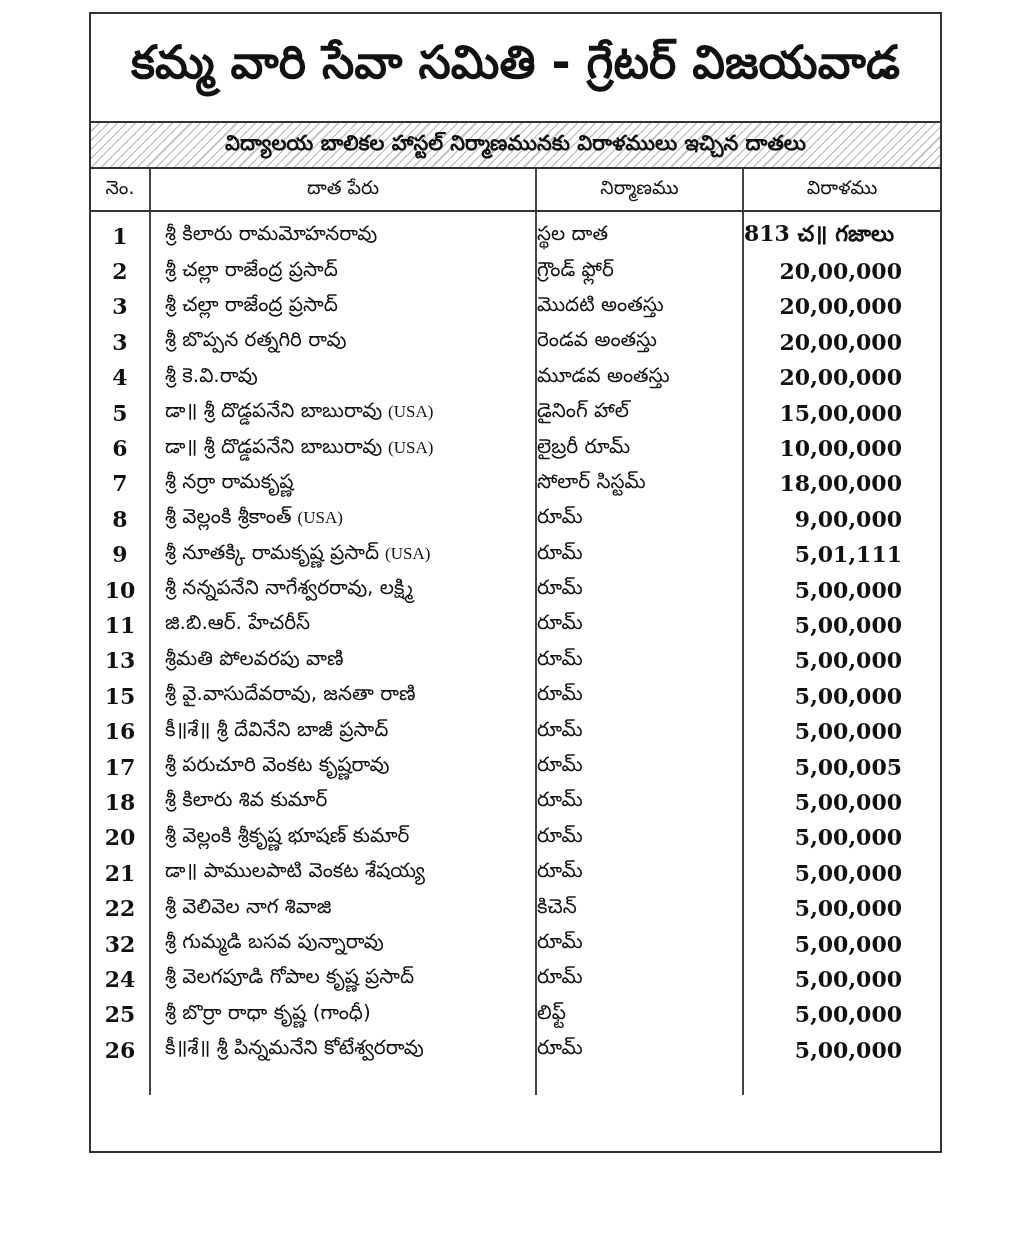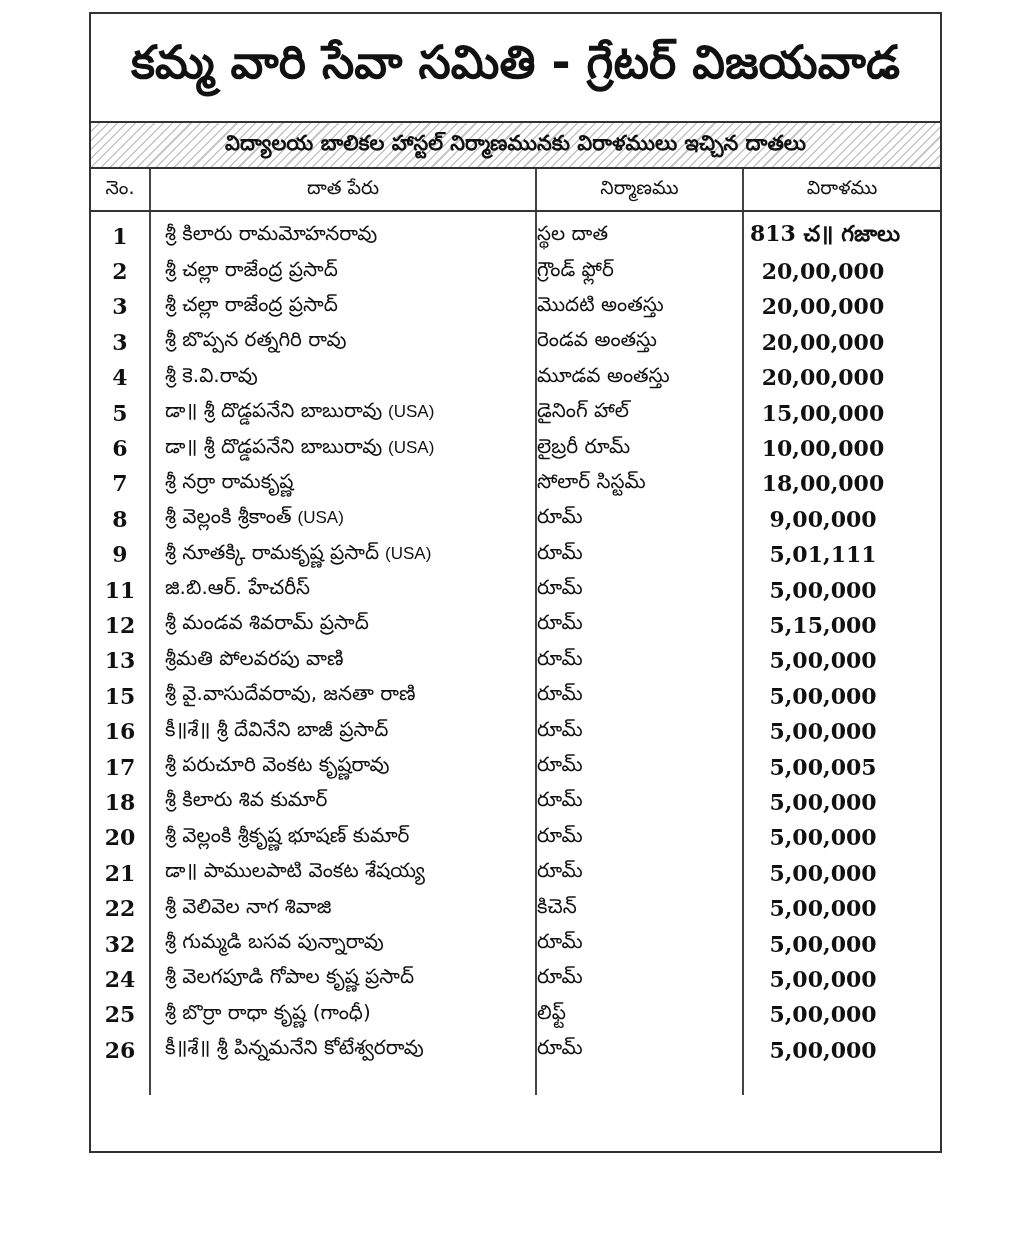--- a/index.html
+++ b/index.html
@@ -25,24 +25,24 @@
   col.c4 { width: auto; }
   thead th {
     height: 41px; font-weight: normal; font-size: 19px; border-bottom: 2px solid #333;
     padding: 0; text-align: center;
   }
   th + th, td + td { border-left: 2px solid #444; }
   tbody td { height: 35.4px; padding: 0; font-size: 20px; white-space: nowrap; }
   tbody tr:first-child td { padding-top: 6px; }
   td.sno { text-align: center; font-family: "DejaVu Serif", serif; font-weight: bold; font-size: 22px; }
   td.name { padding-left: 14px; margin-left: 20px; }
-  td.name .suffix { font-family: Liberation Sans, sans-serif; font-size: 17px; margin-left: 6px; }
+  td.name .suffix { font-family: Liberation Serif, serif; font-size: 17px; margin-left: 6px; }
   td.work { }
-  td.amt { text-align: center; padding-right: 38px; font-family: "DejaVu Serif", serif; font-weight: bold; font-size: 22px; }
-  td.amt.left { text-align: left; padding-left: 6px; padding-right: 0; }
+  td.amt { text-align: right; padding-right: 38px; font-family: "DejaVu Serif", serif; font-weight: bold; font-size: 22px; }
+  td.amt.left { text-align: left; padding-right: 0; }
   tr.spacer td { height: 28px; }
 </style>
 </head>
 <body>
 
 <div class="sheet">
   <div class="title">
     <span>కమ్మ వారి సేవా సమితి - గ్రేటర్ విజయవాడ</span>
   </div>
   <div class="band">
@@ -118,30 +118,30 @@
           <td class="work">రూమ్</td>
           <td class="amt">9,00,000</td>
         </tr>
         <tr>
           <td class="sno">9</td>
           <td class="name"><span>శ్రీ నూతక్కి రామకృష్ణ ప్రసాద్</span><span class="suffix">(USA)</span></td>
           <td class="work">రూమ్</td>
           <td class="amt">5,01,111</td>
         </tr>
         <tr>
+          <td class="sno">10</td>
+          <td class="name"><span>శ్రీ నన్నపనేని నాగేశ్వరరావు, లక్ష్మి</span></td>
+          <td class="work">రూమ్</td>
+          <td class="amt">5,00,000</td>
+        </tr>
+        <tr>
           <td class="sno">11</td>
           <td class="name"><span>జి.బి.ఆర్.  హేచరీస్</span></td>
           <td class="work">రూమ్</td>
           <td class="amt">5,00,000</td>
-        </tr>
-        <tr>
-          <td class="sno">12</td>
-          <td class="name"><span>శ్రీ మండవ శివరామ్ ప్రసాద్</span></td>
-          <td class="work">రూమ్</td>
-          <td class="amt">5,15,000</td>
         </tr>
         <tr>
           <td class="sno">13</td>
           <td class="name"><span>శ్రీమతి పోలవరపు వాణి</span></td>
           <td class="work">రూమ్</td>
           <td class="amt">5,00,000</td>
         </tr>
         <tr>
           <td class="sno">15</td>
           <td class="name"><span>శ్రీ వై.వాసుదేవరావు, జనతా రాణి</span></td>

